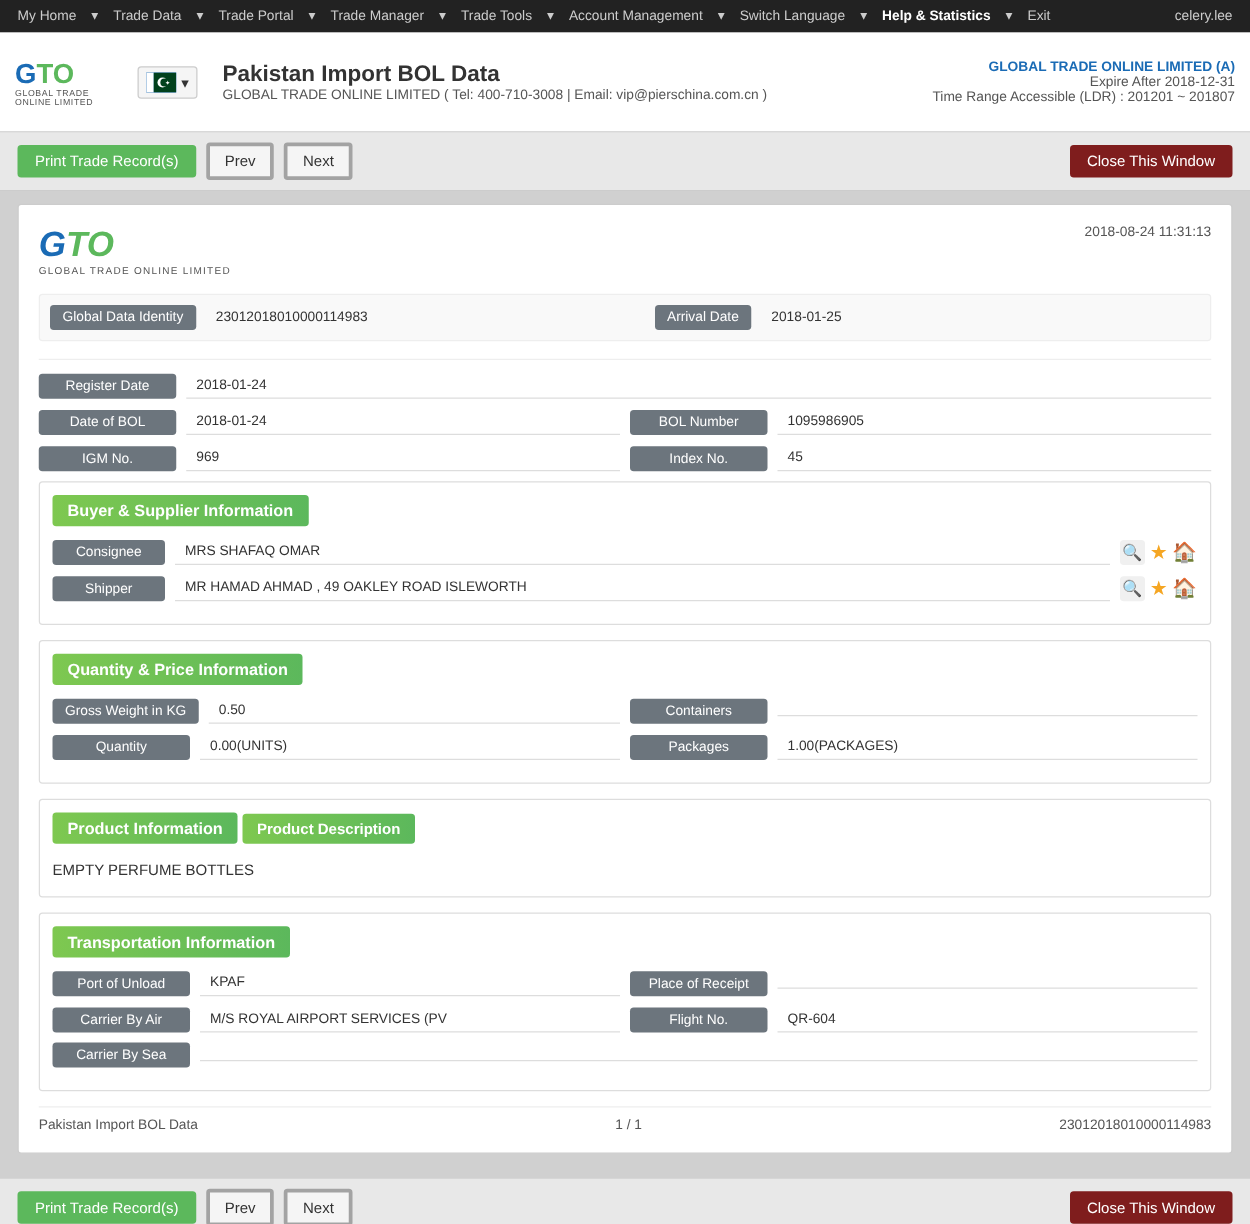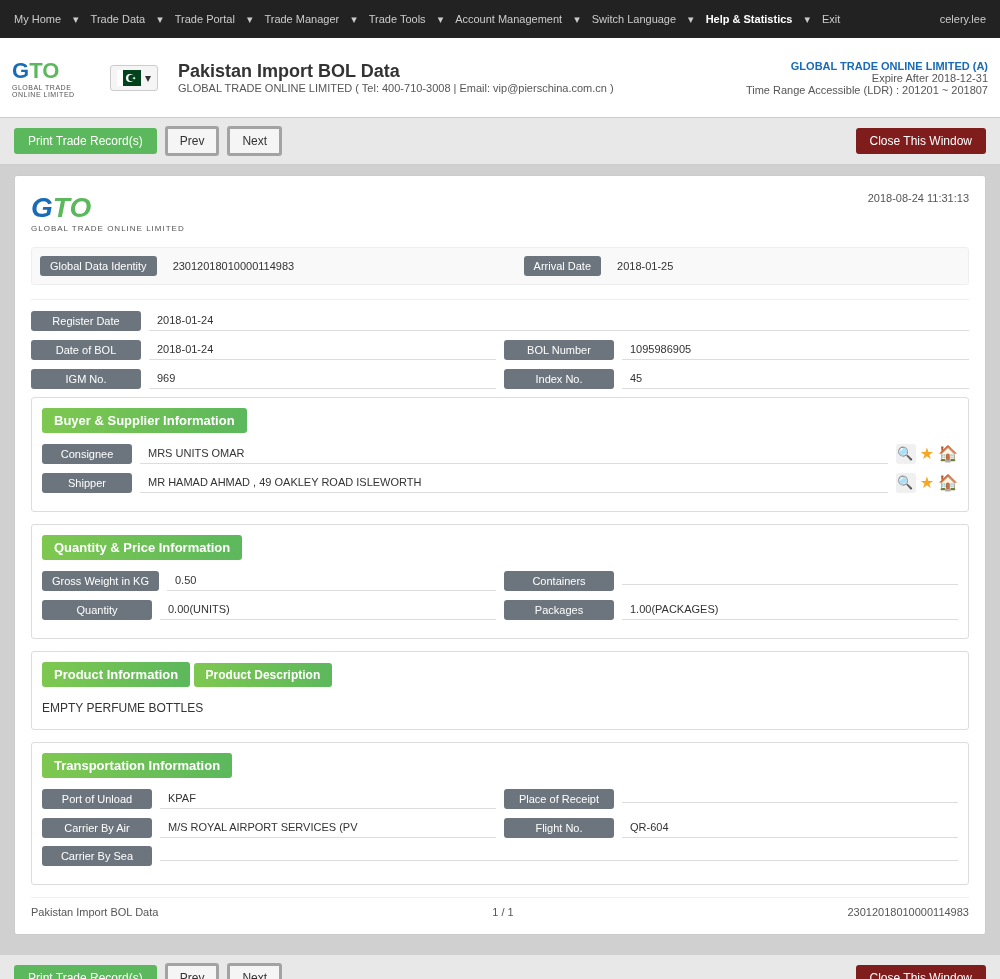--- a/index.html
+++ b/index.html
@@ -5,21 +5,21 @@
     * { box-sizing: border-box; margin: 0; padding: 0; }
     body { font-family: Arial, sans-serif; font-size: 12px; background: #d0d0d0; color: #333; }
 
     
     .top-nav {
       background: #222;
       color: #ccc;
       display: flex;
       align-items: center;
       padding: 0 8px;
-      height: 38px;
+      height: 26px;
       font-size: 11px;
     }
     .top-nav a, .top-nav span {
       color: #ccc;
       text-decoration: none;
       padding: 0 6px;
       cursor: pointer;
       line-height: 26px;
     }
     .top-nav .user-info {
@@ -426,21 +426,21 @@
         <span class="field-label">Index No.</span>
         <span class="field-value">45</span>
       </div>
     </div>
 
     <div class="section">
       <div class="section-header">Buyer &amp; Supplier Information</div>
       
       <div class="buyer-row">
         <span class="field-label">Consignee</span>
-        <span class="field-value">MRS UNITS OMAR</span>
+        <span class="field-value">MRS SHAFAQ OMAR</span>
         <div class="buyer-icons">
           <div class="icon-search">🔍</div>
           <span class="icon-star">★</span>
           <span class="icon-home">🏠</span>
         </div>
       </div>
       
       <div class="buyer-row">
         <span class="field-label">Shipper</span>
         <span class="field-value">MR HAMAD AHMAD , 49 OAKLEY ROAD ISLEWORTH</span>

